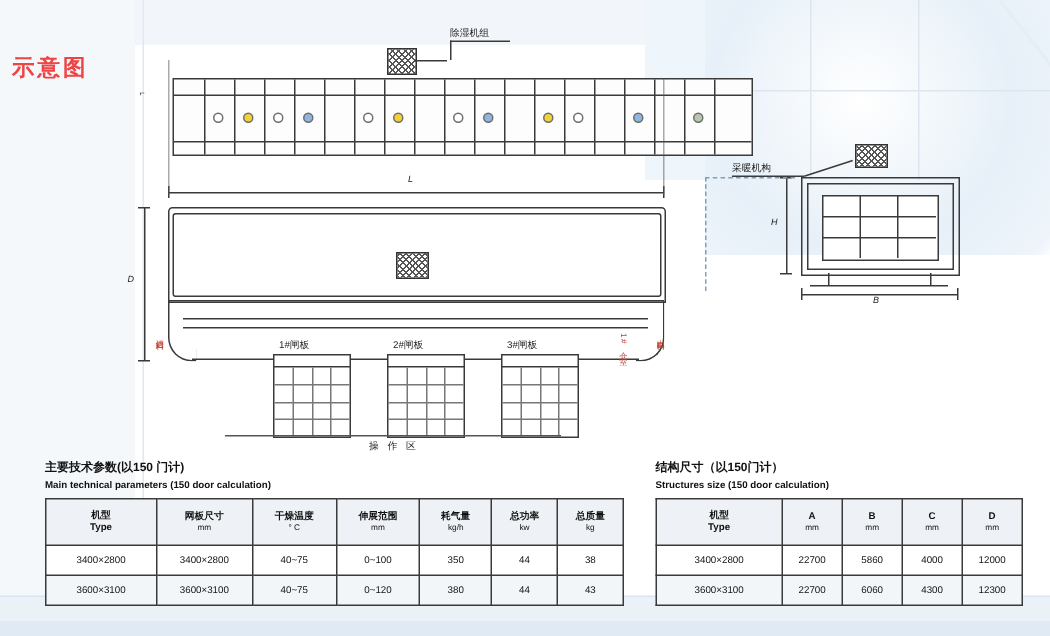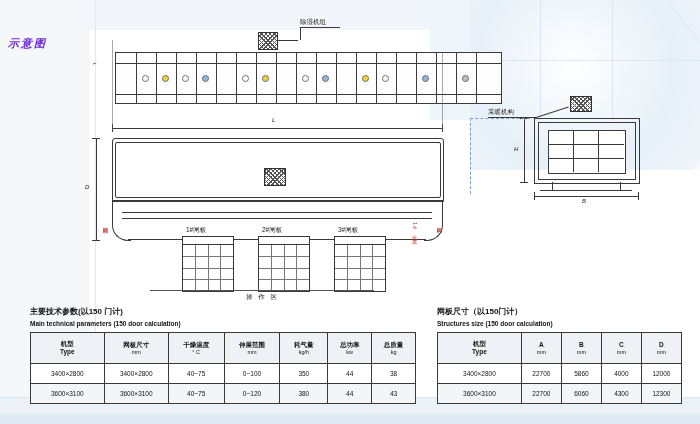--- a/index.html
+++ b/index.html
@@ -20,23 +20,22 @@
     background:radial-gradient(circle at 40% 60%, #ffffff 0%, #e7f0f8 45%, #eef4fa 70%, rgba(255,255,255,0) 75%);
   }
   .bottom-strip{position:absolute;left:0;bottom:0;width:700px;height:26px;background:#eaf1f7;}
   .bottom-strip2{position:absolute;left:0;bottom:0;width:700px;height:10px;background:#dfeaf4;}
   .bg-vline{position:absolute;width:1px;background:#dbe6f1;}
   .bg-hline{position:absolute;height:1px;background:#dbe6f1;}
 
   
   .title{
     position:absolute;left:8px;top:36px;
-    font-size:11px;font-weight:bold;color:#6d28d9;
+    font-size:15px;font-weight:bold;color:#ef4444;
     letter-spacing:2px;
-    font-style:italic;
   }
 
   
   .ln{position:absolute;background:#3a3a3a;}
   .hln{height:1px;}
   .vln{width:1px;}
   .thin{background:#555;}
   .lbl{position:absolute;font-size:6px;color:#222;white-space:nowrap;}
   .lbl-cn{position:absolute;font-size:6.5px;color:#222;white-space:nowrap;}
   .dash{position:absolute;border-top:1px dashed #7a9ec4;}
@@ -313,21 +312,21 @@
       <td>3600×3100</td>
       <td>40~75</td>
       <td>0~120</td>
       <td>380</td>
       <td>44</td>
       <td>43</td>
     </tr>
   </tbody>
 </table>
 
-<div class="tbl-title" style="left:437px;top:306px;">网板尺寸（以150门计）</div>
+<div class="tbl-title" style="left:437px;top:306px;">结构尺寸（以150门计）</div>
 <div class="tbl-sub" style="left:437px;top:320px;">Structures size (150 door calculation)</div>
 
 <table style="left:437px;top:332px;width:245px;">
   <thead>
     <tr>
       <td class="t-left" style="width:85px;height:30px;">
         <span>机型</span><br>
         <span>Type</span>
       </td>
       <td class="t-left" style="width:40px;">

